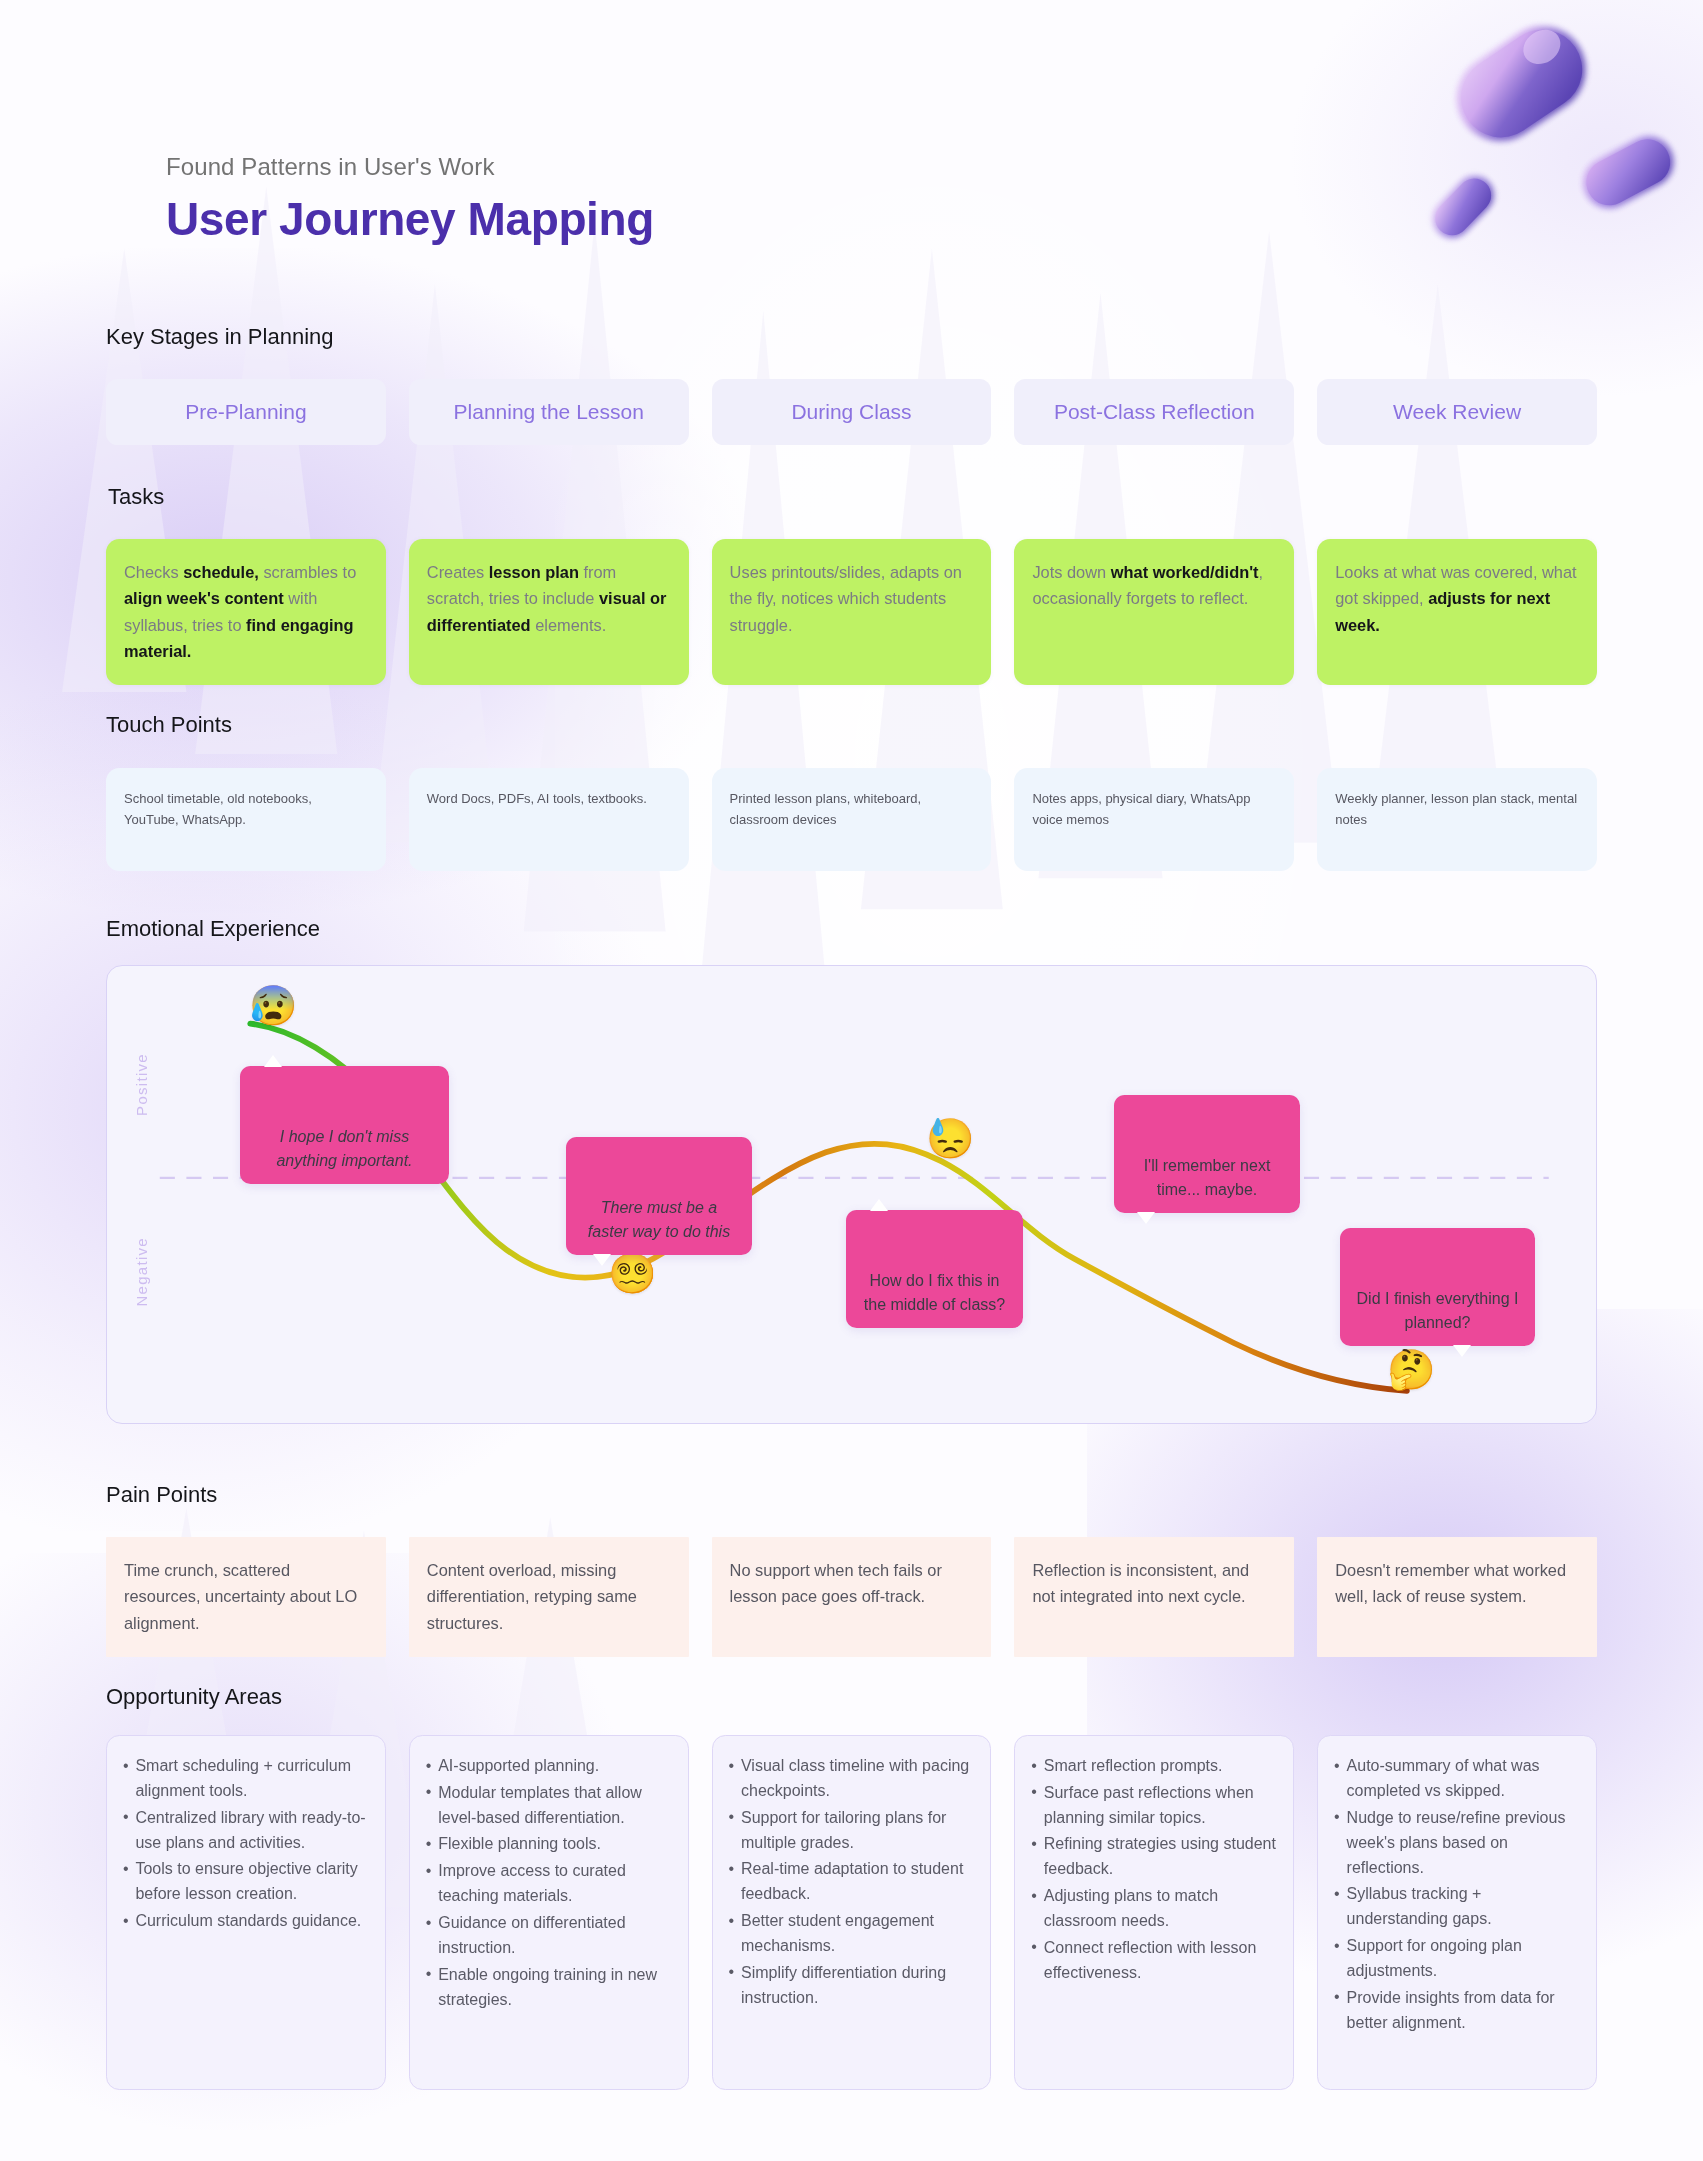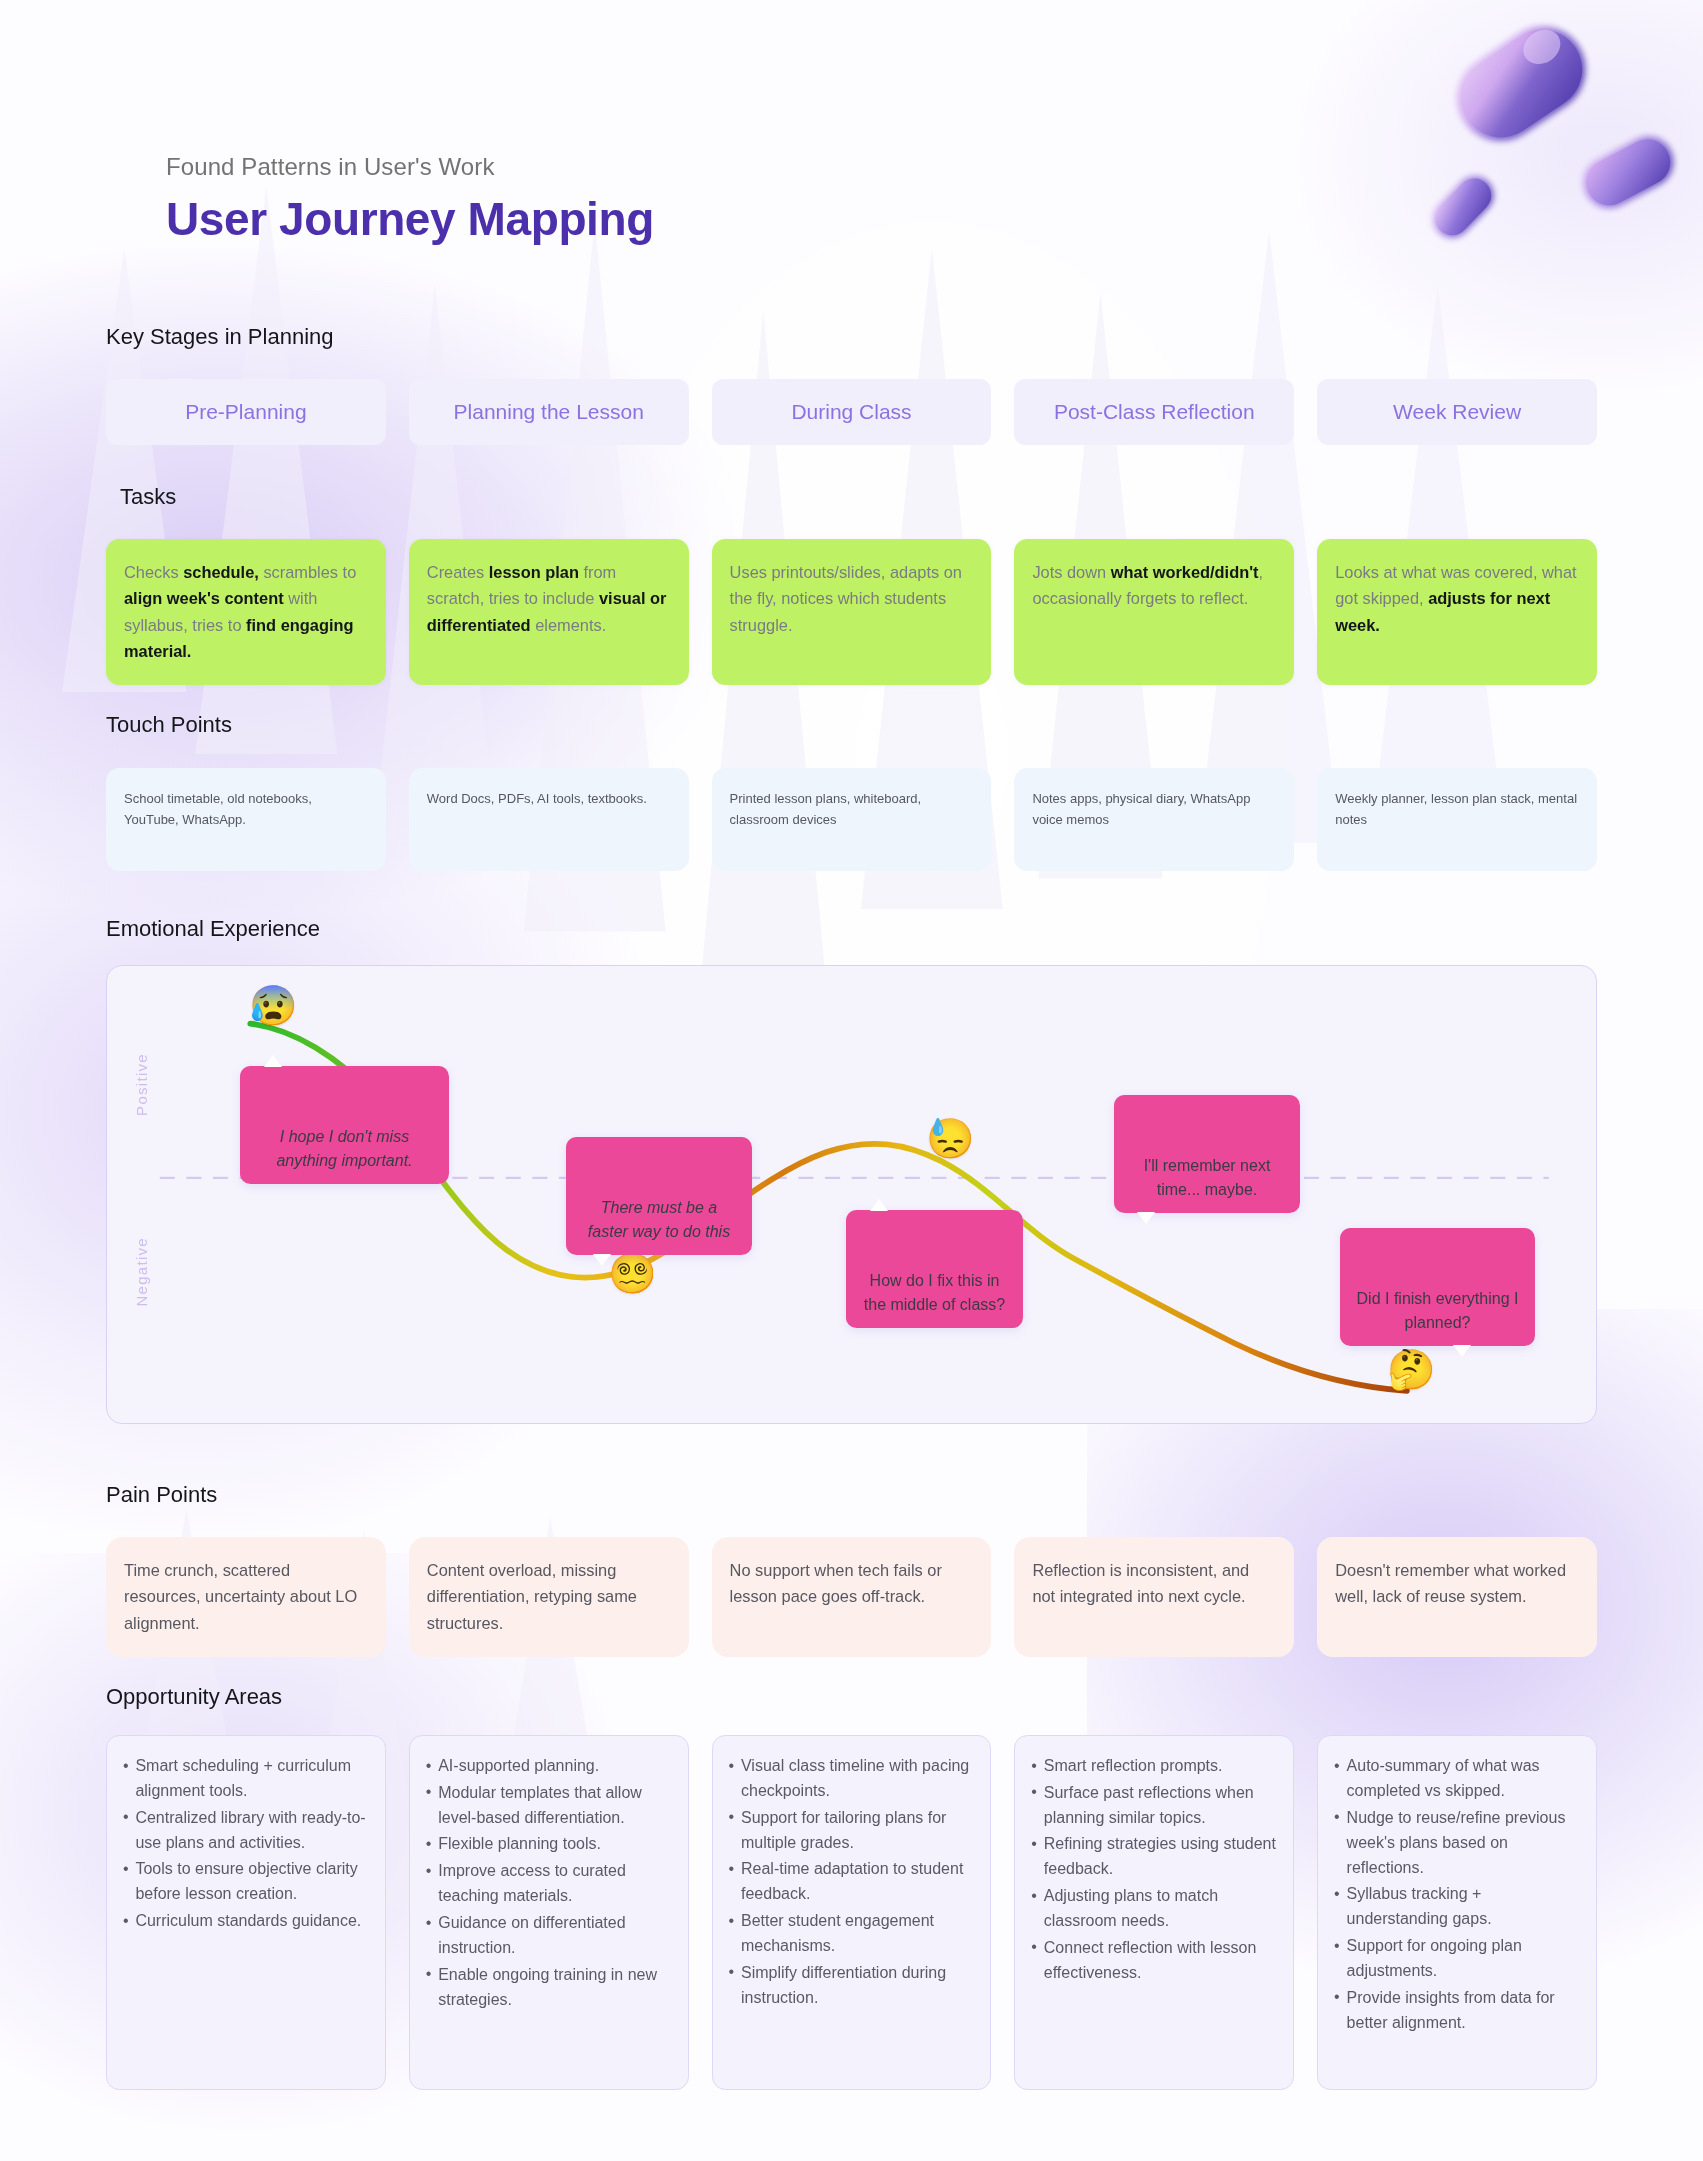--- a/index.html
+++ b/index.html
@@ -86,21 +86,21 @@
   .task-card b { color: #15161a; font-weight: 700; }
 
   
   .touch-card {
     background: #eef5fd; border-radius: 13.3px; padding: 19.5px 18px 20.4px 18px;
     min-height: 103px; font-size: 13px; line-height: 1.62; color: #575761;
   }
 
   
   .pain-card {
-    background: #fdf0ec; border-radius: 16px; padding: 19.5px 18px 20.4px 18px;
+    background: #fdf0ec; border-radius: 1px; padding: 19.5px 18px 20.4px 18px;
     min-height: 103px; font-size: 16.4px; line-height: 1.62; color: #575761;
   }
 
   
   .opp-card {
     background: #f4f2fd; border: 0.9px solid #ded7f7; border-radius: 13.3px;
     padding: 18px 15px 18.6px 12.4px; min-height: 355px;
   }
   .opp-card ul { list-style: none; }
   .opp-card li {
@@ -217,21 +217,21 @@
 
   <div class="section-label" style="left:106px; top:324px;">Key Stages in Planning</div>
   <div class="row" id="stages-row" style="top:379px;">
       <div class="stage-pill">Pre-Planning</div>
       <div class="stage-pill">Planning the Lesson</div>
       <div class="stage-pill">During Class</div>
       <div class="stage-pill">Post-Class Reflection</div>
       <div class="stage-pill">Week Review</div>
     </div>
 
-  <div class="section-label" style="left:120px; top:484px;">Tasks</div>
+  <div class="section-label" style="left:108px; top:484px;">Tasks</div>
   <div class="row" id="tasks-row" style="top:539px;">
       <div class="task-card">Checks <b>schedule,</b> scrambles to <b>align week's content</b> with syllabus, tries to <b>find engaging material.</b></div>
       <div class="task-card">Creates <b>lesson plan</b> from scratch, tries to include <b>visual or differentiated</b> elements.</div>
       <div class="task-card">Uses printouts/slides, adapts on the fly, notices which students struggle.</div>
       <div class="task-card">Jots down <b>what worked/didn't</b>, occasionally forgets to reflect.</div>
       <div class="task-card">Looks at what was covered, what got skipped, <b>adjusts for next week.</b></div>
     </div>
 
   <div class="section-label" style="left:106px; top:712px;">Touch Points</div>
   <div class="row" id="touch-row" style="top:768px;">

